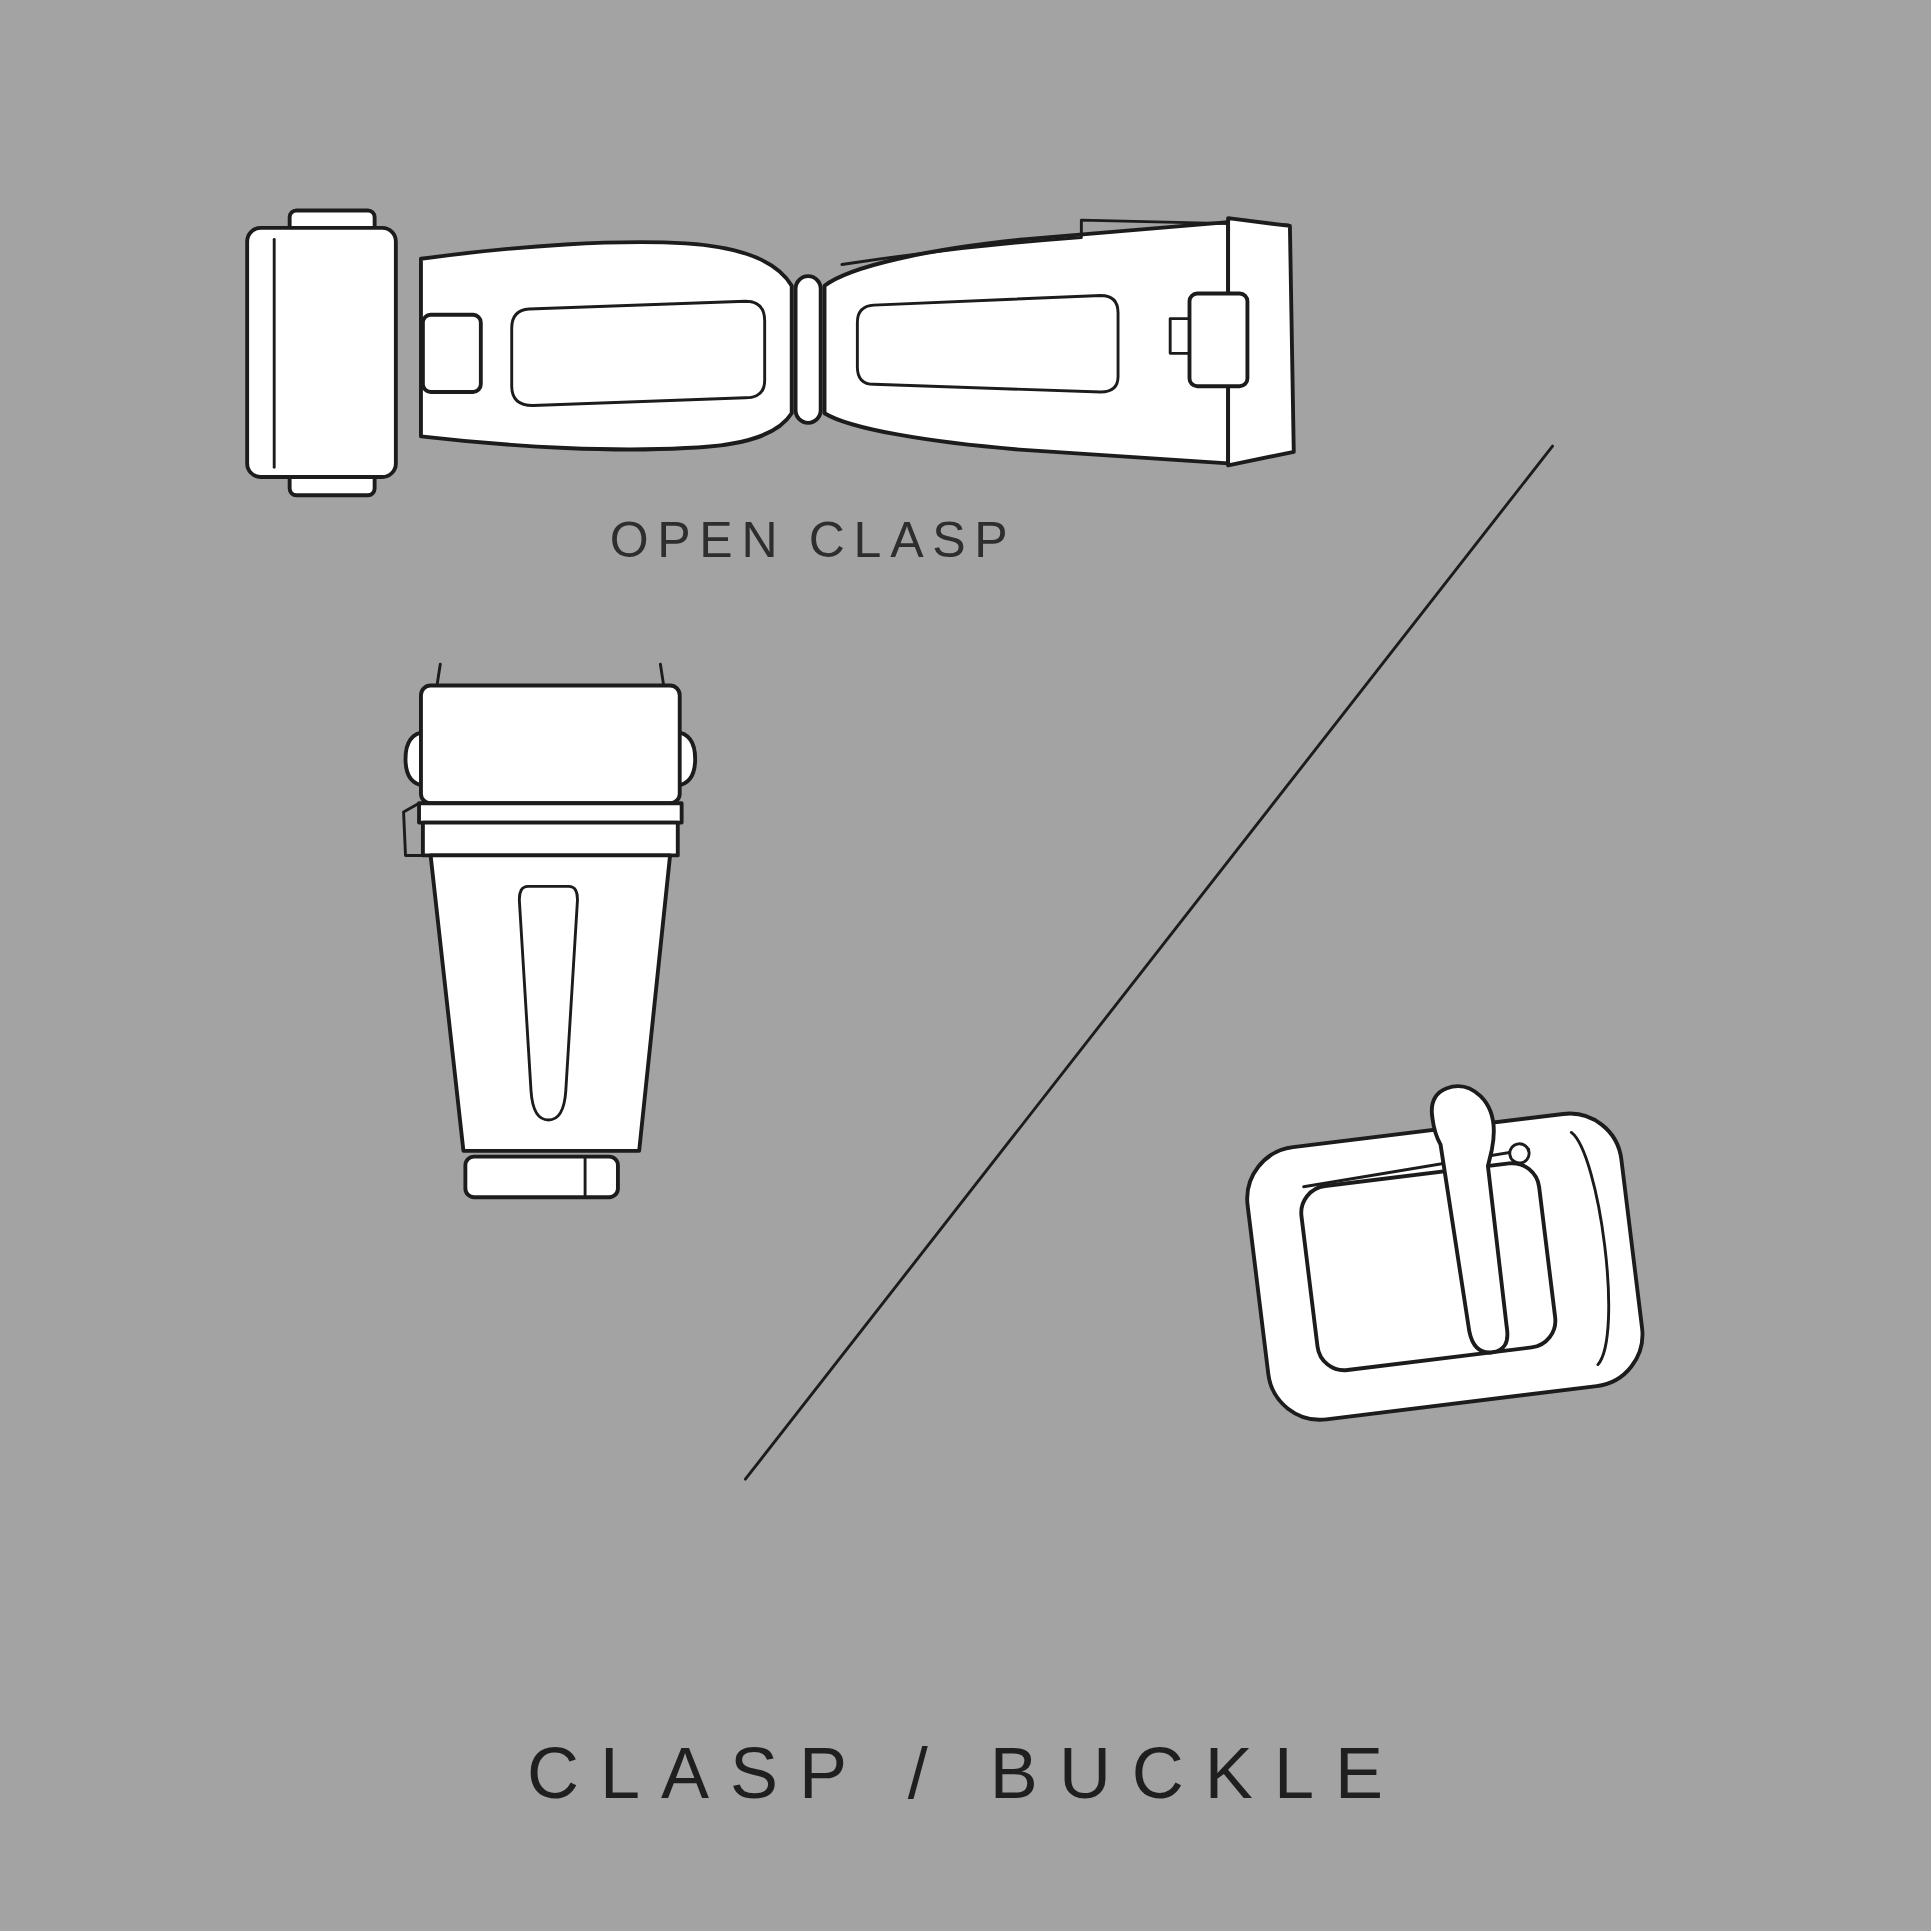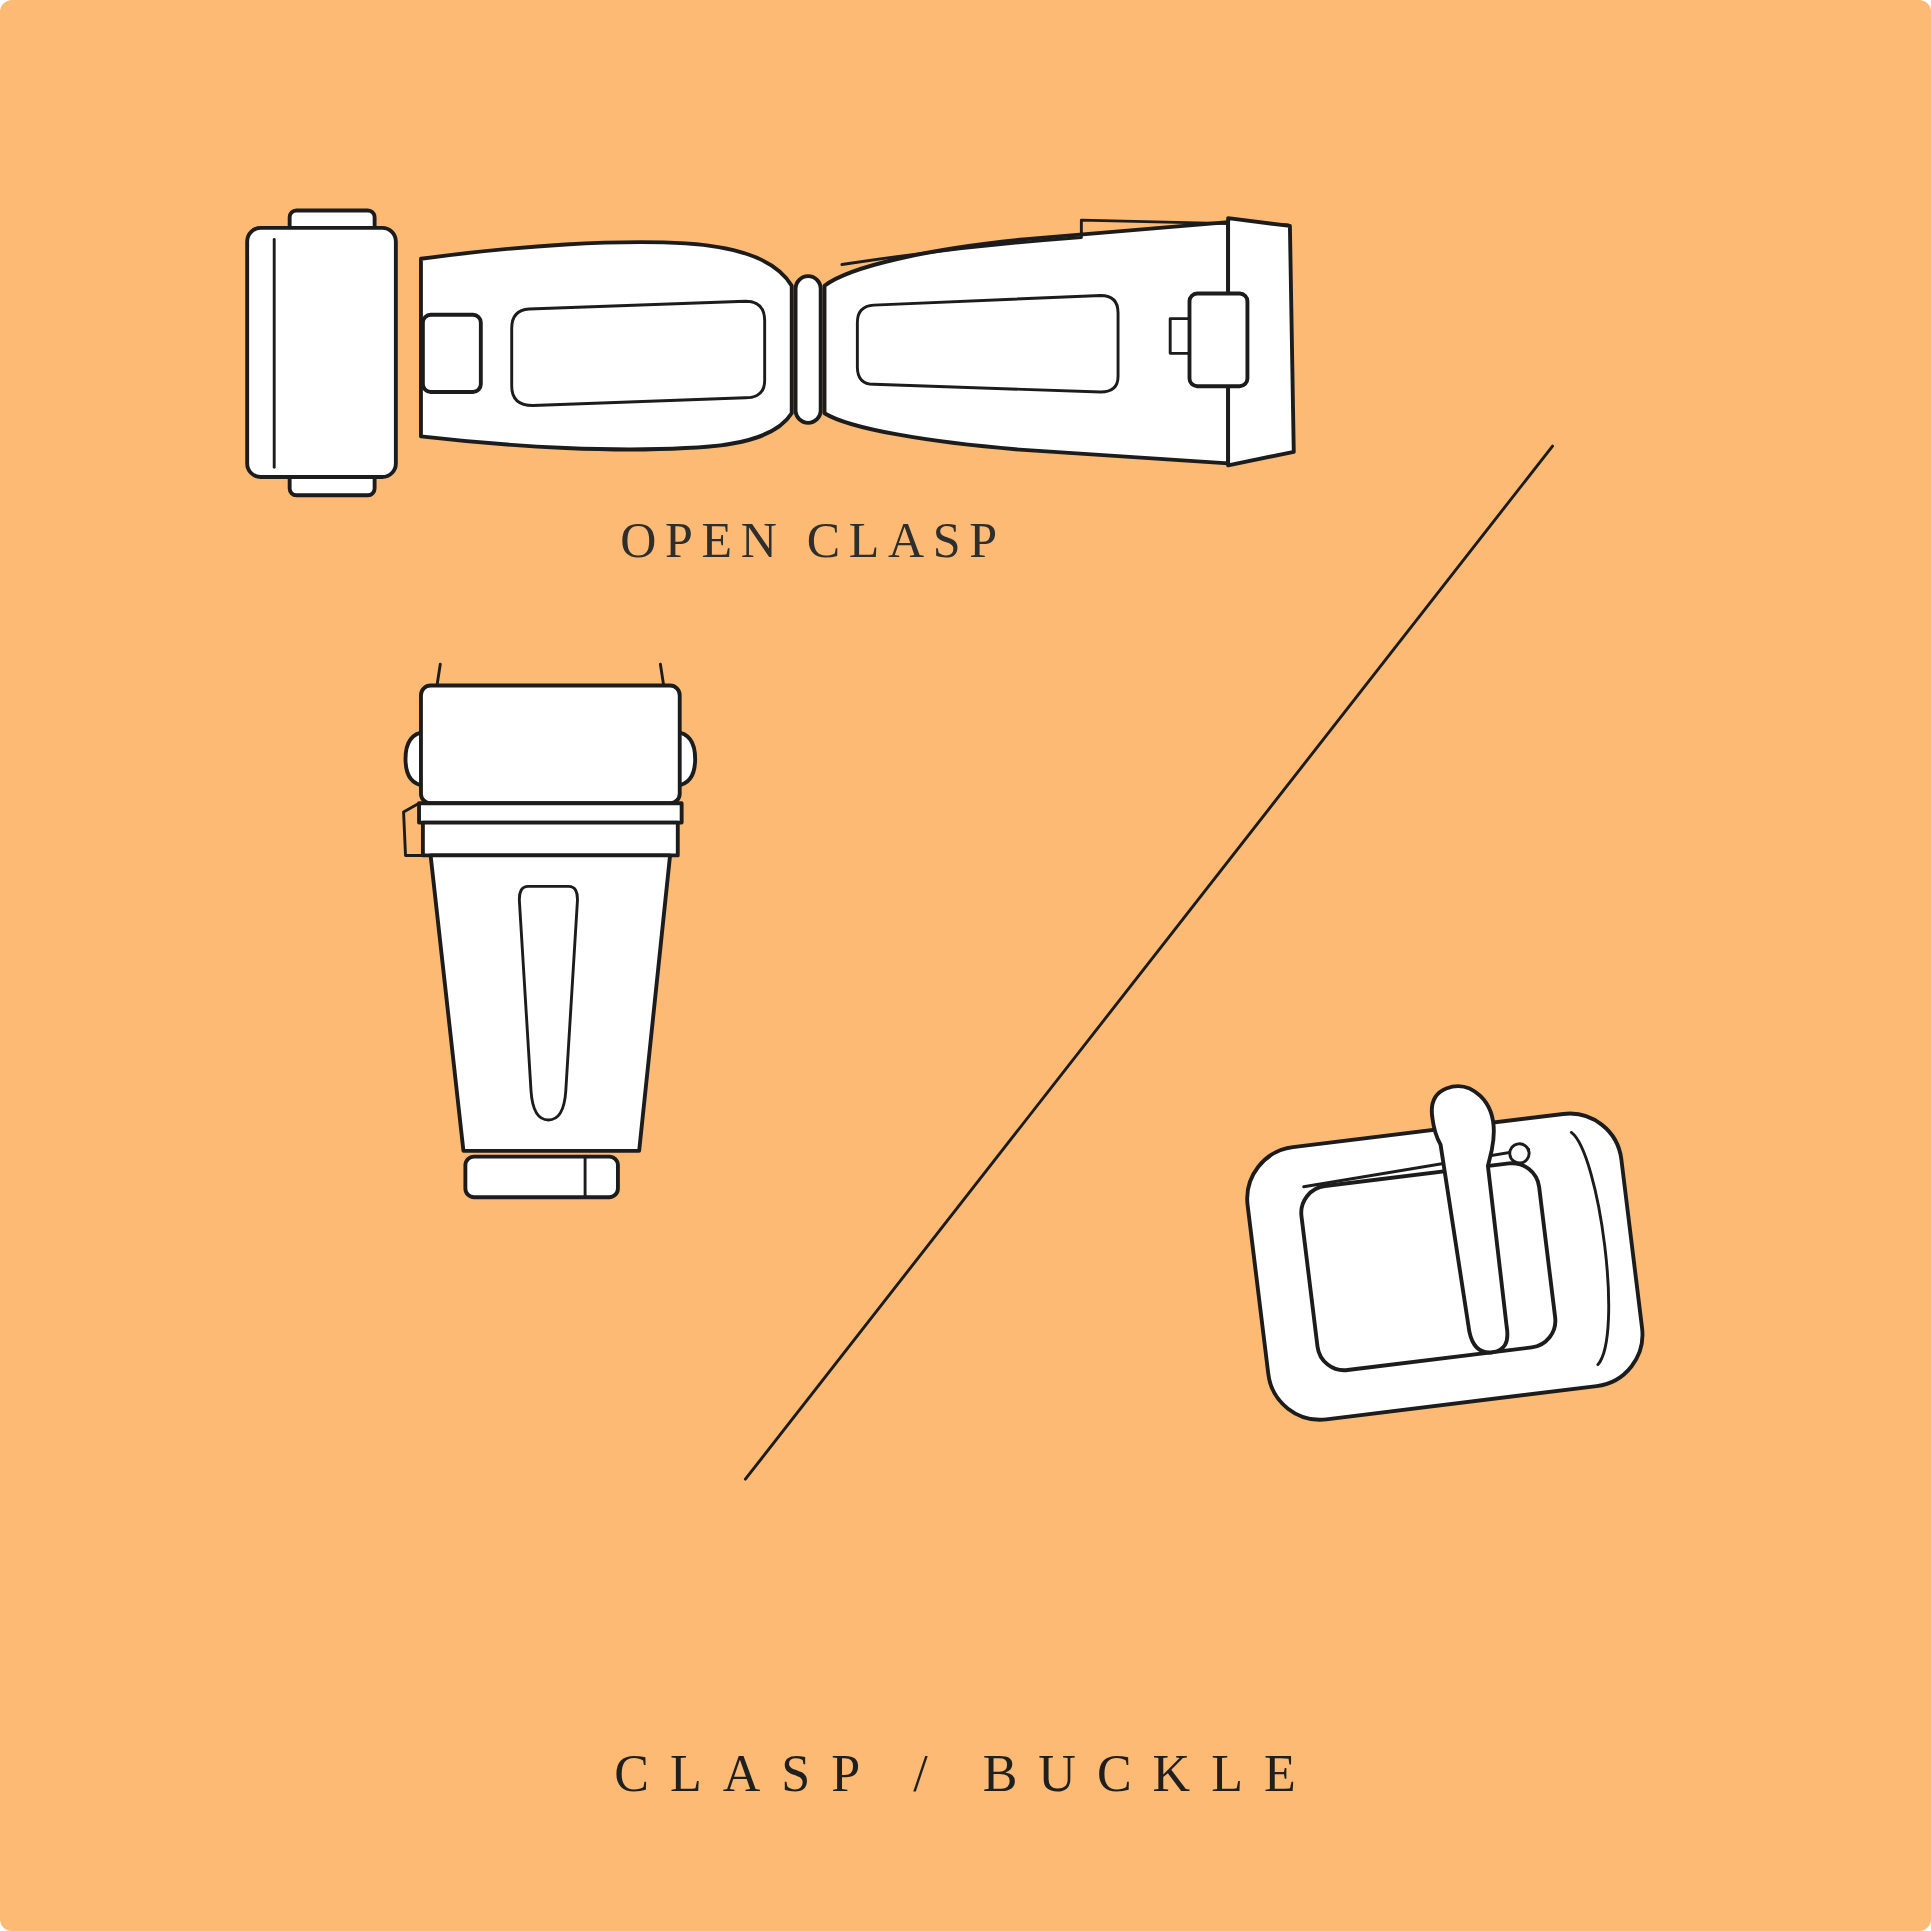--- a/index.html
+++ b/index.html
@@ -1,23 +1,22 @@
 <!DOCTYPE html>
 <html><head>
 <meta charset="utf-8">
 <style>
   html, body { margin: 0; padding: 0; background: #ffffff; }
   .canvas {
     position: relative;
     width: 1931px;
     height: 1931px;
-    background: #fdba74;
+    background: #a3a3a3;
     overflow: hidden;
-    font-family: Liberation Serif, serif;
-    border-radius: 12px;
+    font-family: Liberation Sans, sans-serif;
   }
   .art-svg { position: absolute; left: 0; top: 0; }
   .ln {
     fill: none;
     stroke: #1c1c1c;
     stroke-width: 4;
     stroke-linejoin: round;
     stroke-linecap: round;
   }
   .fw { fill: #ffffff; }
@@ -28,21 +27,21 @@
     font-size: 50px;
     letter-spacing: 8.7px;
     color: #2e2e2e;
     white-space: nowrap;
     font-weight: 400;
   }
   .title {
     position: absolute;
     left: 50%;
     transform: translate(-50%, -50%);
-    font-size: 52px;
+    font-size: 72px;
     letter-spacing: 21px;
     color: #1f1f1f;
     white-space: nowrap;
     font-weight: 500;
   }
 </style>
 </head>
 <body>
 
 <div class="canvas">

